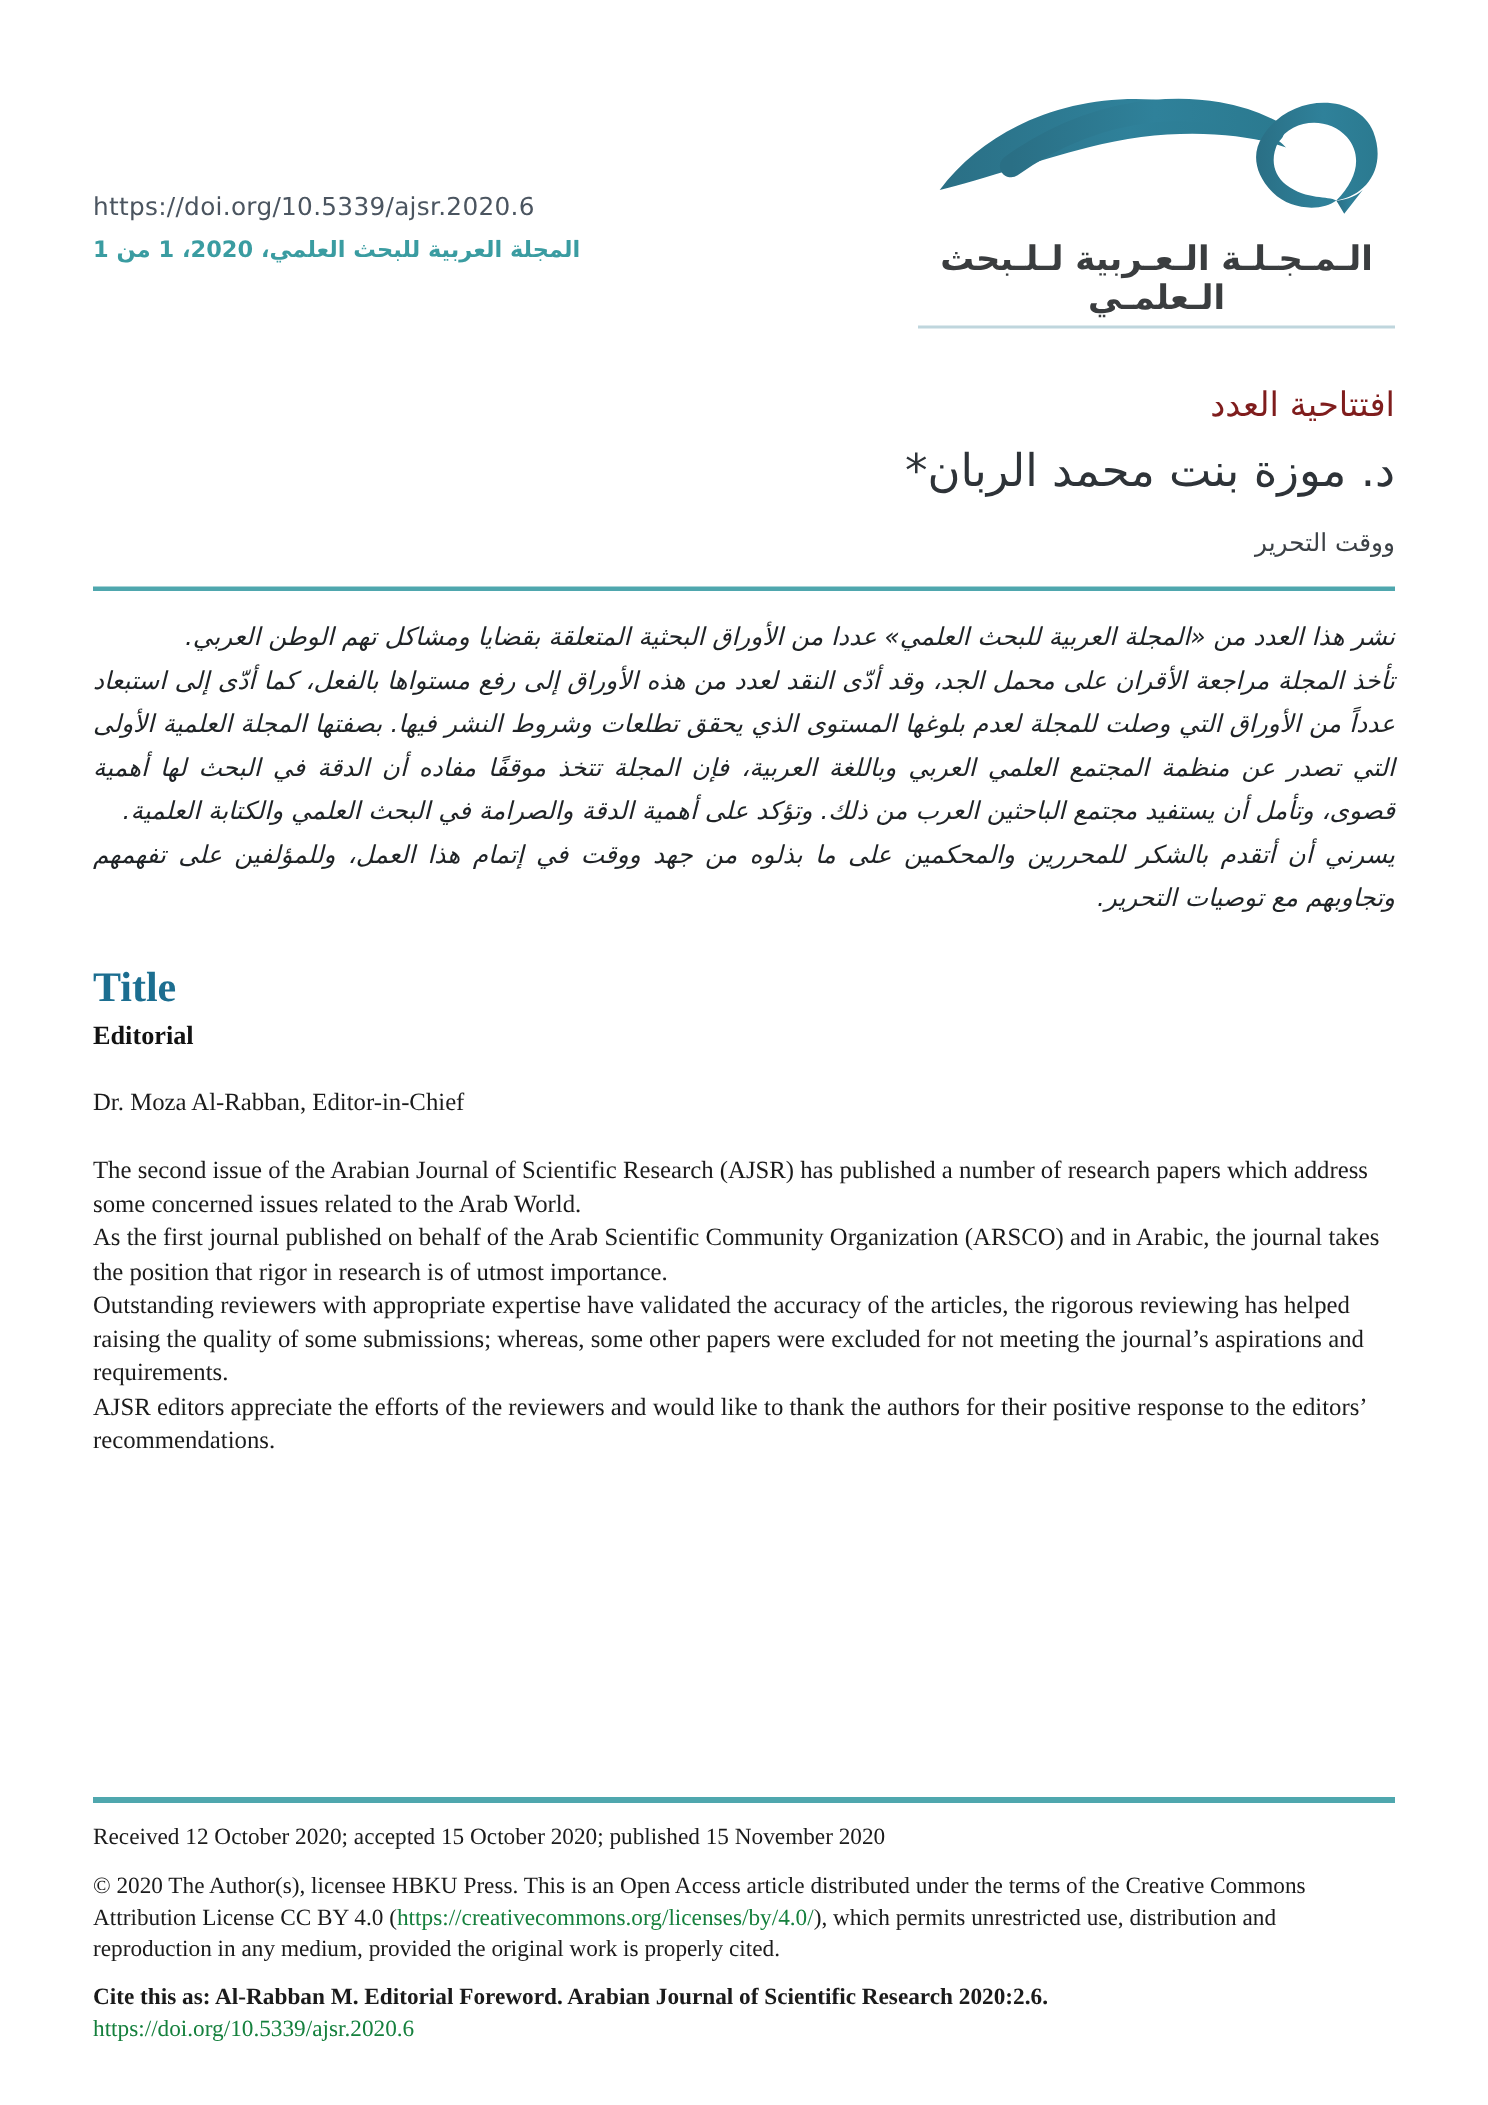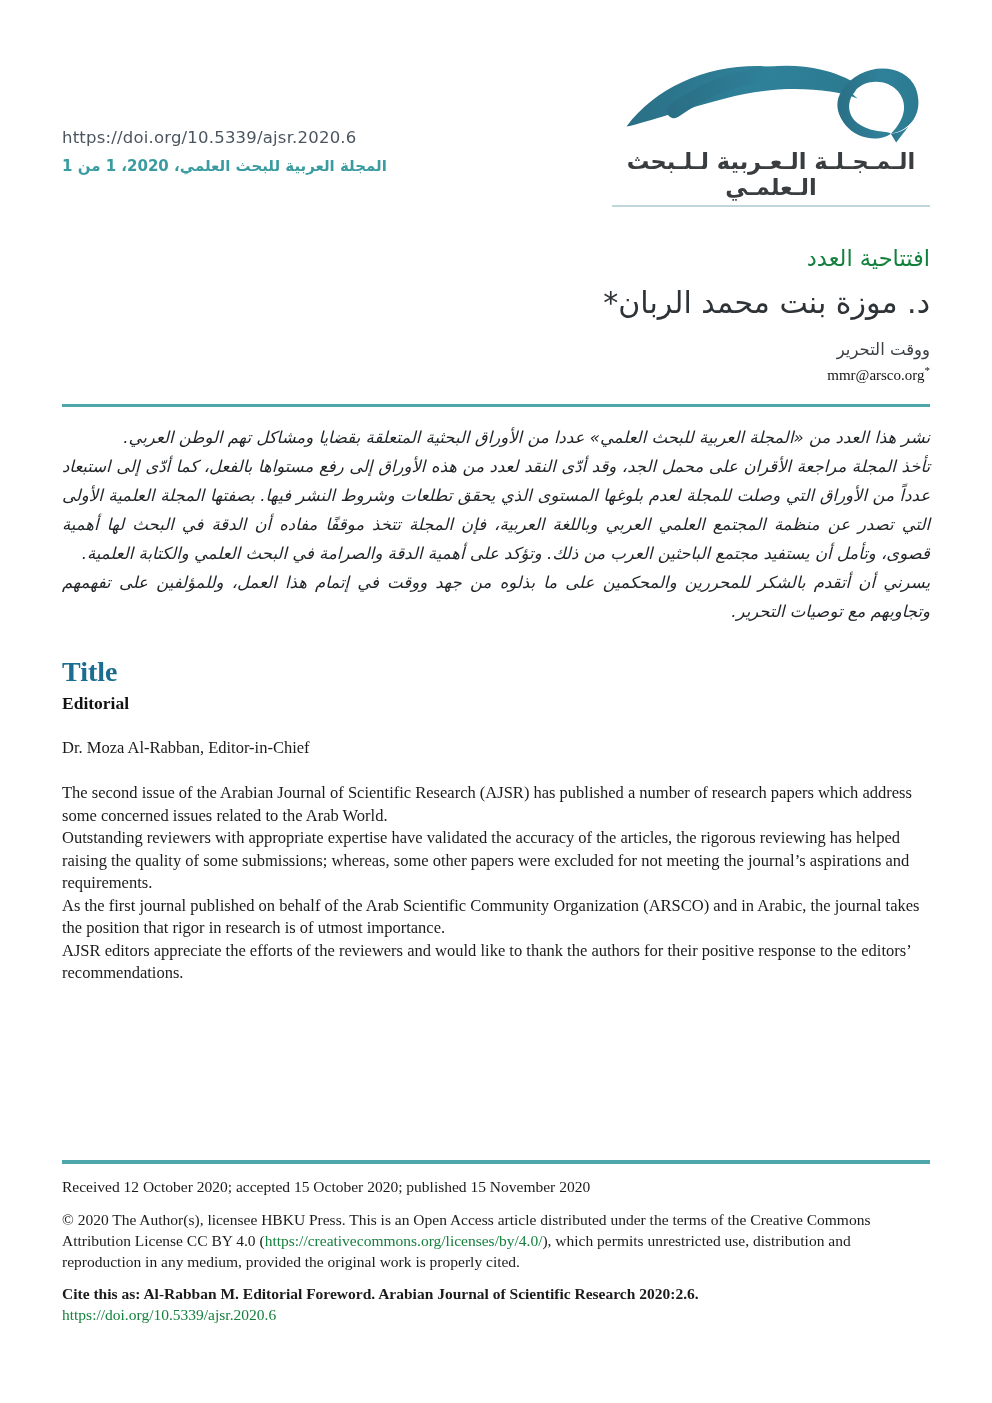--- a/index.html
+++ b/index.html
@@ -9,27 +9,27 @@
 
   
   .top-header{display:flex;justify-content:space-between;align-items:flex-start;padding-top:42px;}
   .doi-block{padding-top:86px;}
   .doi-text{font-family:"DejaVu Sans",sans-serif;font-size:16.5px;color:#4b5560;letter-spacing:.2px;}
   .citation-ar{direction:rtl;text-align:right;font-family:"DejaVu Sans",sans-serif;
                font-weight:bold;font-size:15px;color:#3a9ca1;margin-top:10px;}
   .logo-block{width:318px;text-align:center;}
   .logo-swoosh{display:block;margin:0 auto;}
   .logo-ar{font-family:"DejaVu Sans",sans-serif;font-weight:bold;font-size:22.5px;color:#3a3d3f;
-           direction:rtl;margin-top:2px;letter-spacing:0px;}
+           direction:rtl;margin-top:14px;letter-spacing:0px;}
   .logo-divider{height:2px;background:#bfd6dd;margin:5px 0 4px 0;}
   .logo-en{font-family:"Liberation Sans",sans-serif;font-weight:bold;font-size:19px;color:#1c1e20;}
 
   
   .article-head{margin-top:34px;text-align:right;direction:rtl;}
-  .section-label{font-family:"DejaVu Sans",sans-serif;font-size:22.5px;color:#15803d;}
+  .section-label{font-family:"DejaVu Sans",sans-serif;font-size:22.5px;color:#7f1d1d;}
   .author-name{font-family:"DejaVu Sans",sans-serif;font-size:30px;color:#2e3338;margin-top:14px;}
   .author-role{font-family:"DejaVu Sans",sans-serif;font-size:16.5px;color:#3b4045;margin-top:20px;}
   .author-email{direction:ltr;font-family:"Liberation Serif",serif;font-size:15px;color:#141414;margin-top:5px;}
   .author-email sup{font-size:11px;}
 
   .rule{height:3px;background:#4fa7ae;border:0;margin:20px 0 0 0;}
 
   
   .abstract-ar{direction:rtl;text-align:justify;font-family:"DejaVu Sans",sans-serif;
                font-size:16.5px;line-height:29px;color:#1f2326;margin-top:16px;}
@@ -37,21 +37,21 @@
 
   
   .english-block{margin-top:30px;}
   .title-label{font-size:28px;font-weight:bold;color:#1c6e90;}
   .title-value{font-size:17.5px;font-weight:bold;color:#121212;margin-top:5px;}
   .byline{font-size:16.5px;margin-top:24px;}
   .paragraphs{margin-top:24px;font-size:16.5px;line-height:22.5px;}
   .paragraphs p{margin:0;}
 
   
-  .footer{position:absolute;top:1160px;left:62px;right:62px;}
+  .footer{position:absolute;top:1198px;left:62px;right:62px;}
   .footer-rule{height:4px;background:#4fa7ae;border:0;margin:0;}
   .received{font-size:15.5px;margin-top:14px;}
   .copyright{font-size:15.5px;line-height:21px;margin-top:13px;}
   .link{color:#15803d;text-decoration:none;}
   .cite-line{font-size:15.5px;font-weight:bold;margin-top:13px;}
   .footer-doi{font-size:15.5px;margin-top:3px;}
 </style>
 </head>
 <body>
 
@@ -86,41 +86,38 @@
       </svg>
       <div class="logo-ar">الـمـجـلـة الـعـربية لـلـبحث الـعلمـي</div>
       <div class="logo-divider"></div>
     </div>
   </div>
 
   <div class="article-head">
     <div class="section-label">افتتاحية العدد</div>
     <div class="author-name">د. موزة بنت محمد الربان*</div>
     <div class="author-role">ووقت التحرير</div>
-    <div class="author-email">
-      <span>mmr@arsco.org</span><sup>*</sup>
-    </div>
   </div>
 
   <hr class="rule">
 
   <div class="abstract-ar">
     <p>نشر هذا العدد من «المجلة العربية للبحث العلمي» عددا من الأوراق البحثية المتعلقة بقضايا ومشاكل تهم الوطن العربي.</p>
     <p>تأخذ المجلة مراجعة الأقران على محمل الجد، وقد أدّى النقد لعدد من هذه الأوراق إلى رفع مستواها بالفعل، كما أدّى إلى استبعاد عدداً من الأوراق التي وصلت للمجلة لعدم بلوغها المستوى الذي يحقق تطلعات وشروط النشر فيها. بصفتها المجلة العلمية الأولى التي تصدر عن منظمة المجتمع العلمي العربي وباللغة العربية، فإن المجلة تتخذ موقفًا مفاده أن الدقة في البحث لها أهمية قصوى، وتأمل أن يستفيد مجتمع الباحثين العرب من ذلك. وتؤكد على أهمية الدقة والصرامة في البحث العلمي والكتابة العلمية.</p>
     <p>يسرني أن أتقدم بالشكر للمحررين والمحكمين على ما بذلوه من جهد ووقت في إتمام هذا العمل، وللمؤلفين على تفهمهم وتجاوبهم مع توصيات التحرير.</p>
   </div>
 
   <div class="english-block">
     <div class="title-label">Title</div>
     <div class="title-value">Editorial</div>
     <div class="byline">Dr. Moza Al-Rabban, Editor-in-Chief</div>
     <div class="paragraphs">
       <p>The second issue of the Arabian Journal of Scientific Research (AJSR) has published a number of research papers which address some concerned issues related to the Arab World.</p>
+      <p>As the first journal published on behalf of the Arab Scientific Community Organization (ARSCO) and in Arabic, the journal takes the position that rigor in research is of utmost importance.</p>
       <p>Outstanding reviewers with appropriate expertise have validated the accuracy of the articles, the rigorous reviewing has helped raising the quality of some submissions; whereas, some other papers were excluded for not meeting the journal’s aspirations and requirements.</p>
-      <p>As the first journal published on behalf of the Arab Scientific Community Organization (ARSCO) and in Arabic, the journal takes the position that rigor in research is of utmost importance.</p>
       <p>AJSR editors appreciate the efforts of the reviewers and would like to thank the authors for their positive response to the editors’ recommendations.</p>
     </div>
   </div>
 
 </div>
 
 <div class="footer">
   <hr class="footer-rule">
   <div class="received">Received 12 October 2020; accepted 15 October 2020; published 15 November 2020</div>
   <div class="copyright">

